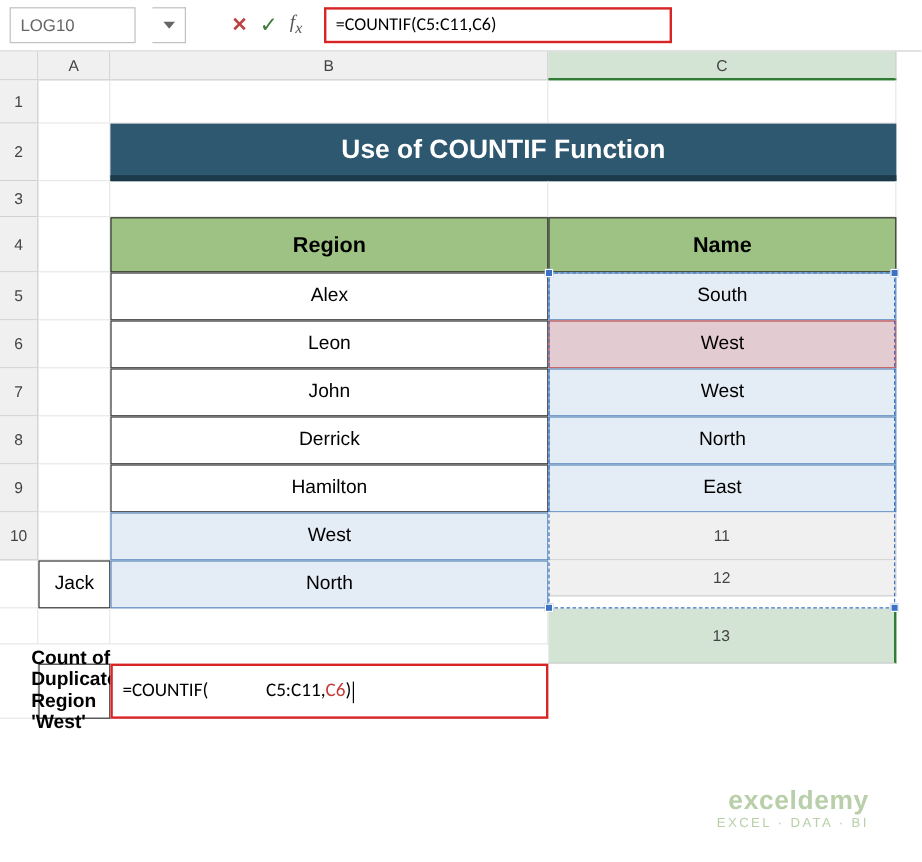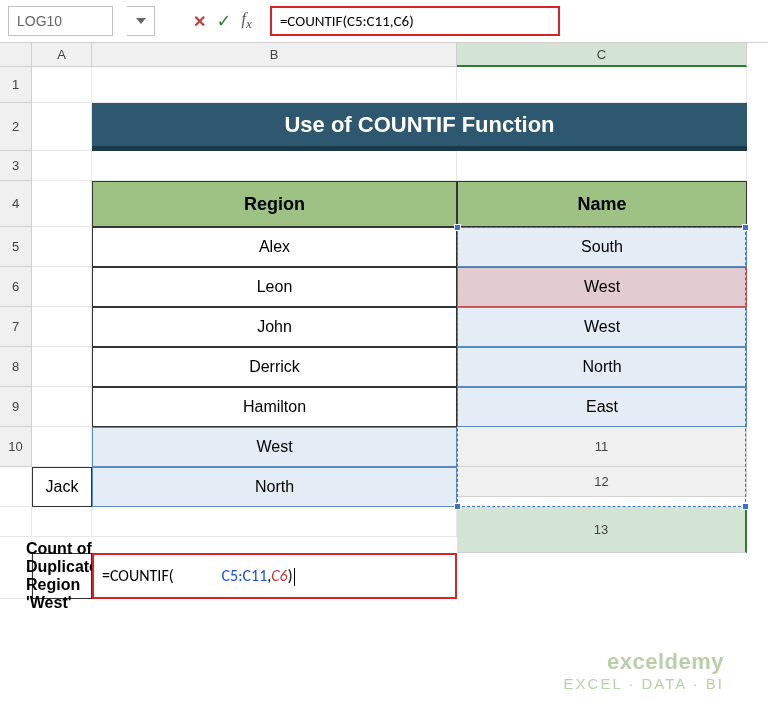--- a/index.html
+++ b/index.html
@@ -141,22 +141,22 @@
     .formula-cell {
       background: #fff;
       border: 2px solid #d82424;
       display: flex;
       align-items: center;
       padding: 0 8px;
       font-size: 16px;
       font-family: 'Calibri', sans-serif;
       height: 46px;
     }
-    .formula-text .blue { color: #1d4ed8; padding-left: 48px; }
-    .formula-text .red { color: #c43b3b; font-style: italic; }
+    .formula-text .blue { color: #000000; padding-left: 48px; }
+    .formula-text .red { color: #c43b3b; }
     .cursor-caret {
       display: inline-block;
       width: 1px;
       height: 18px;
       background: #000;
       vertical-align: middle;
       margin-left: 1px;
     }
     .dashed-box {
       position: absolute;
@@ -171,21 +171,21 @@
     }
     .watermark {
       position: absolute;
       right: 44px;
       bottom: 26px;
       text-align: right;
       color: #b8cfa9;
       font-family: Arial, sans-serif;
     }
     .watermark .w1 { font-size: 22px; font-weight: bold; letter-spacing: 0.5px; }
-    .watermark .w2 { font-size: 15px; letter-spacing: 2px; }
+    .watermark .w2 { font-size: 11px; letter-spacing: 2px; }
   </style>
 </head>
 <body>
 
 <div class="formula-bar-area">
   <div class="name-box">
     <span>LOG10</span>
   </div>
   <div class="name-box-chevron">
     <svg width="10" height="6" viewBox="0 0 10 6">

